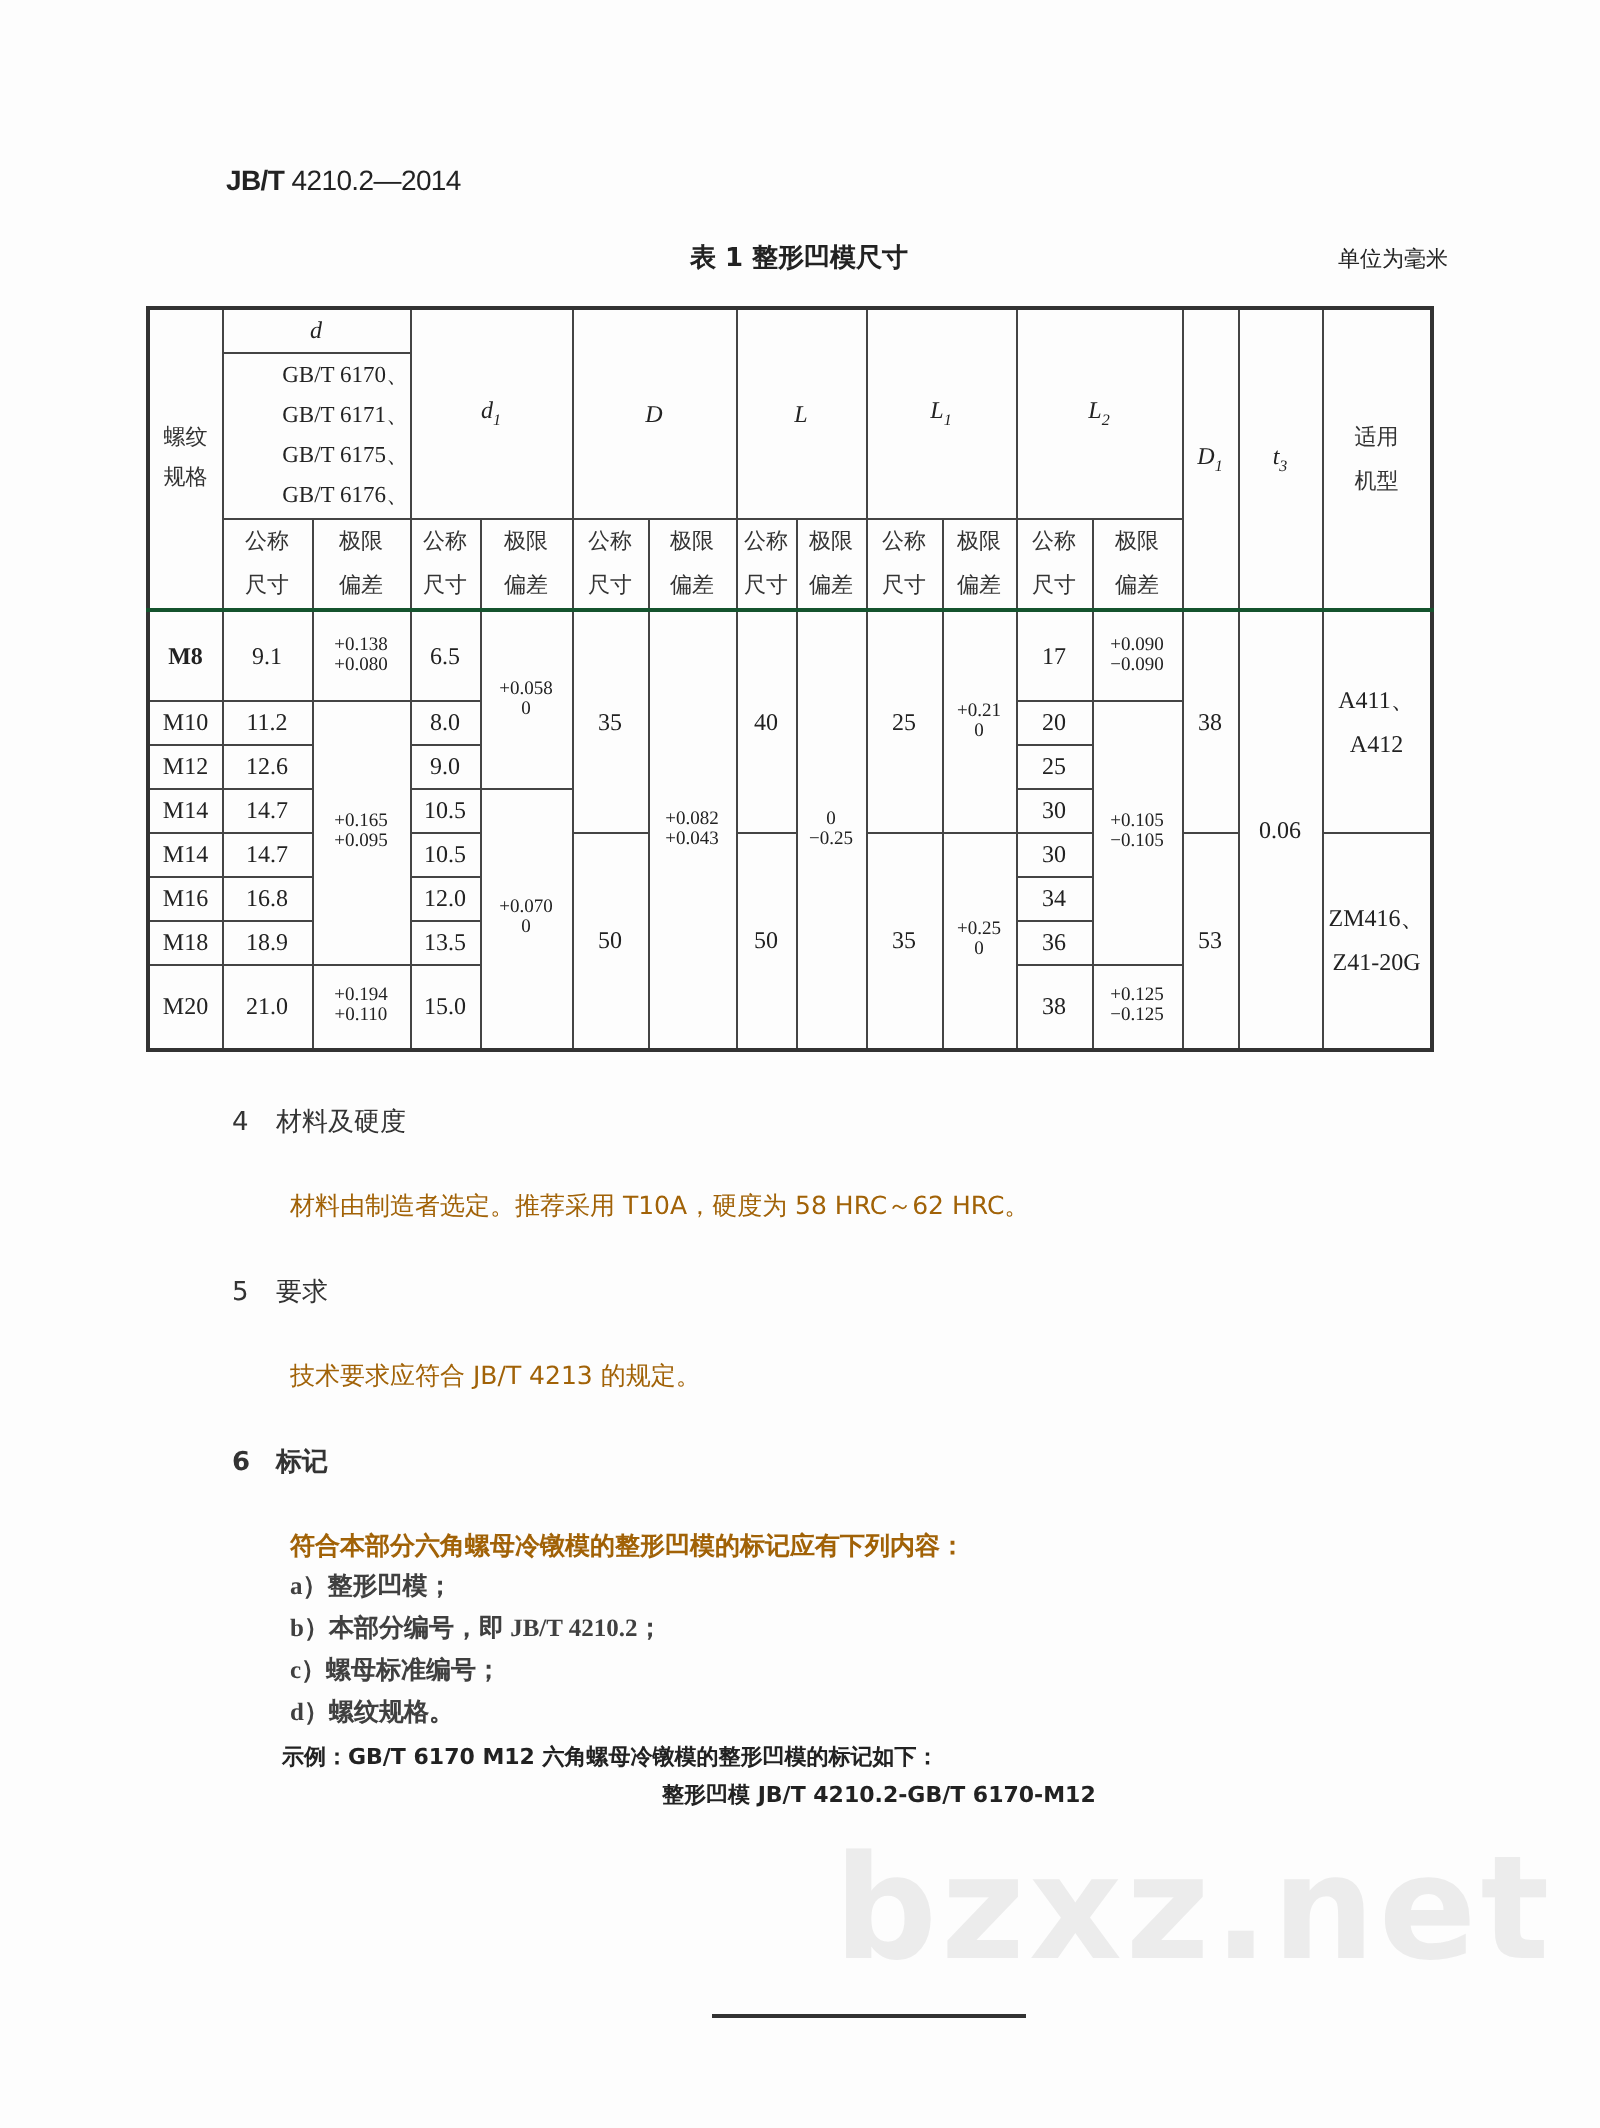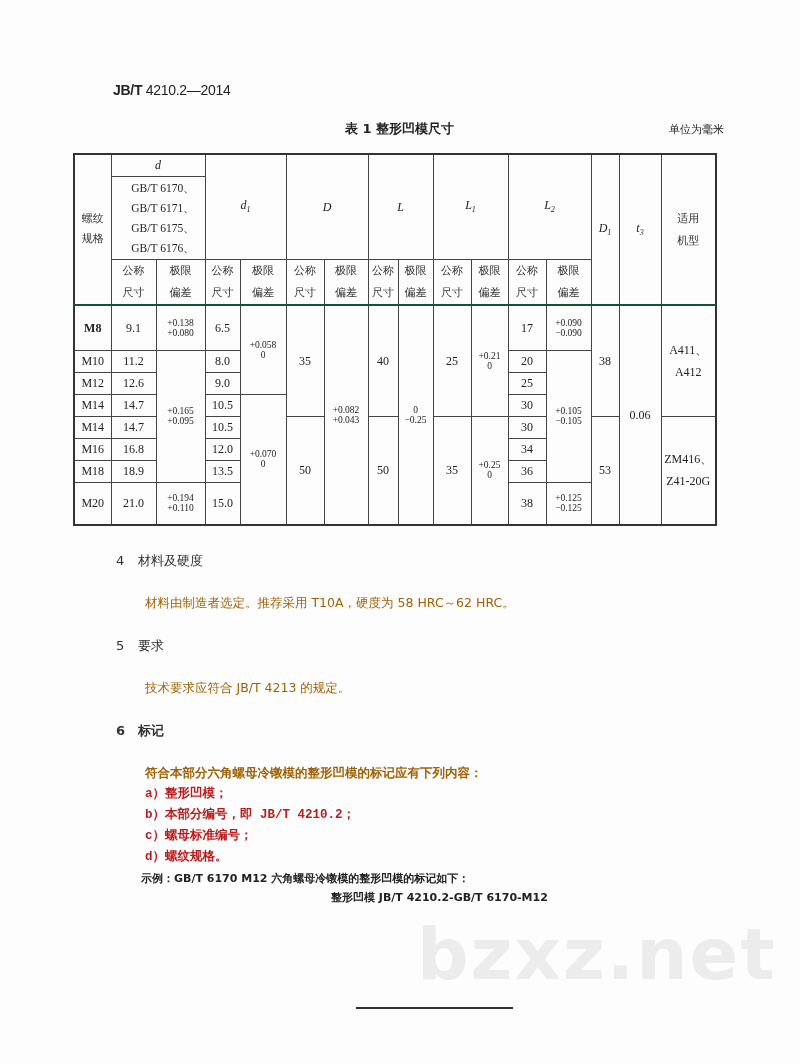--- a/index.html
+++ b/index.html
@@ -19,30 +19,30 @@
     border-collapse: collapse; table-layout: fixed;
     border: 2px solid #333;
     font-family: "Liberation Serif", serif; font-size: 12px;
   }
   table.dims td, table.dims th {
     border: 1px solid #444; padding: 0; text-align: center; vertical-align: middle;
     font-weight: normal; overflow: hidden; line-height: 1.2;
   }
   table.dims .cjk { font-family: "DejaVu Sans", sans-serif; font-size: 11px; line-height: 22px; color: #333; }
   table.dims .sym { font-style: italic; font-size: 12px; }
-  table.dims .gblist { text-align: center; padding-left: 10px; line-height: 20px; font-size: 11.5px; }
+  table.dims .gblist { text-align: right; padding-left: 10px; line-height: 20px; font-size: 11.5px; }
   table.dims .tol { font-size: 9.5px; line-height: 10px; }
   table.dims .tol span { display: block; }
   table.dims tr.body-first td { border-top: 2px solid #14532d; }
   sub { font-size: 8px; }
 
   .section { left: 75px; font-family: "DejaVu Sans", sans-serif; font-size: 13px; color: #333; }
   .section .n { display: inline-block; width: 22px; }
   .para { left: 104px; font-family: "DejaVu Sans", sans-serif; font-size: 12.5px; color: #a16207; }
-  .list-item { left: 104px; font-family: Liberation Mono, monospace; font-size: 12.5px; font-weight: bold; color: #b91c1c; }
+  .list-item { left: 104px; font-family: Liberation Serif, serif; font-size: 12.5px; font-weight: bold; color: #404040; }
   .example { left: 100px; top: 871px; font-family: "DejaVu Sans", sans-serif; font-size: 11px; font-weight: bold; color: #222; }
   .example-mark { left: 290px; top: 890px; font-family: "DejaVu Sans", sans-serif; font-size: 11px; font-weight: bold; color: #222; }
   .watermark { left: 376px; top: 912px; font-family: "DejaVu Sans", sans-serif; font-weight: bold; font-size: 72px; color: #ececec; letter-spacing: 2px; }
   .footer-rule { left: 315px; top: 1007px; width: 157px; height: 2px; background: #333; }
 </style>
 </head>
 <body>
 
 <div class="abs doc-code">
   <span>JB/T</span>

